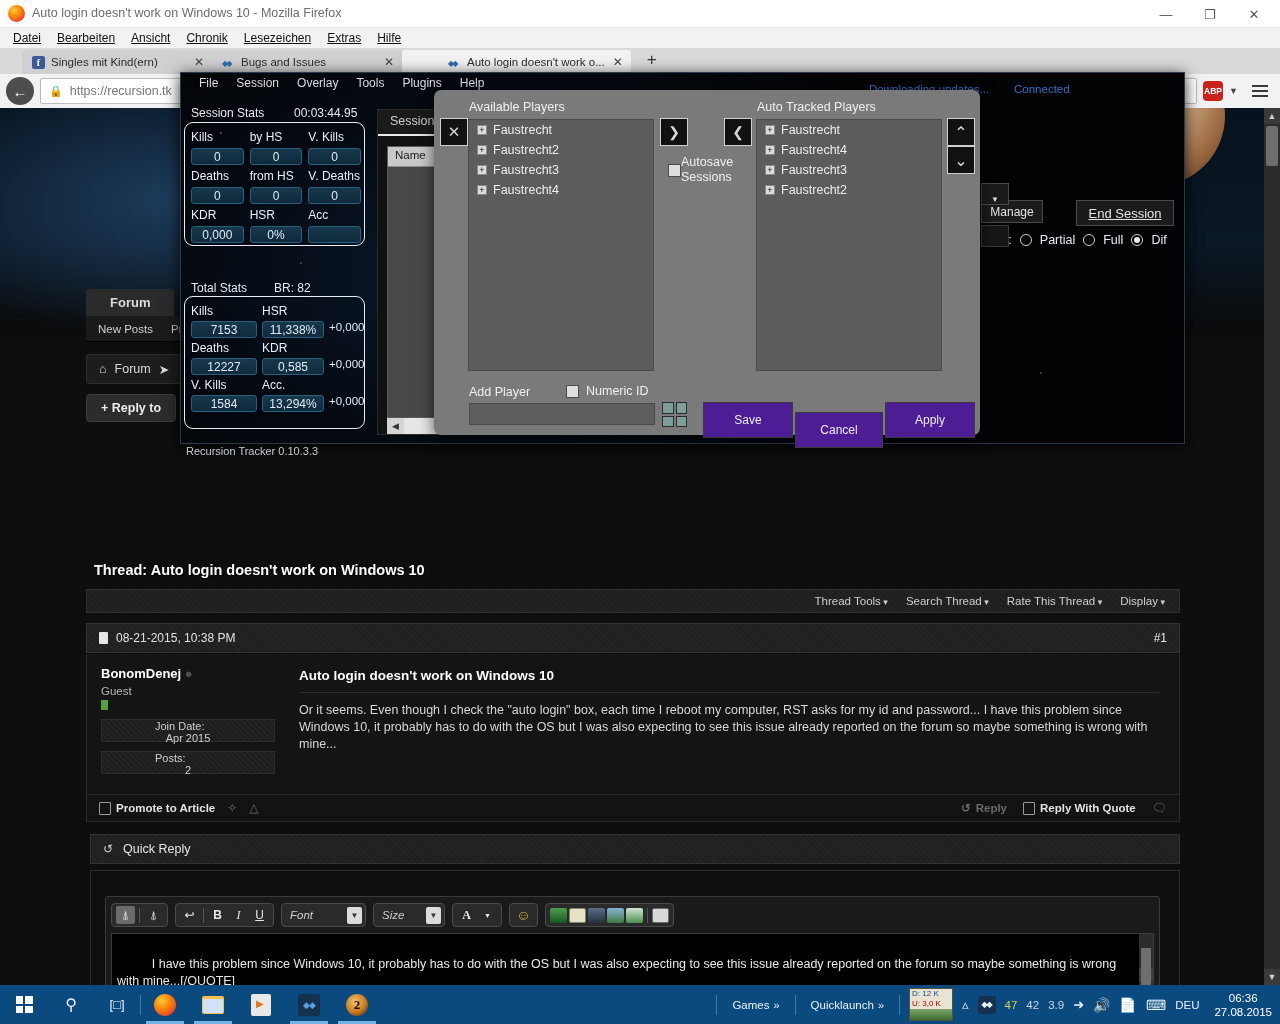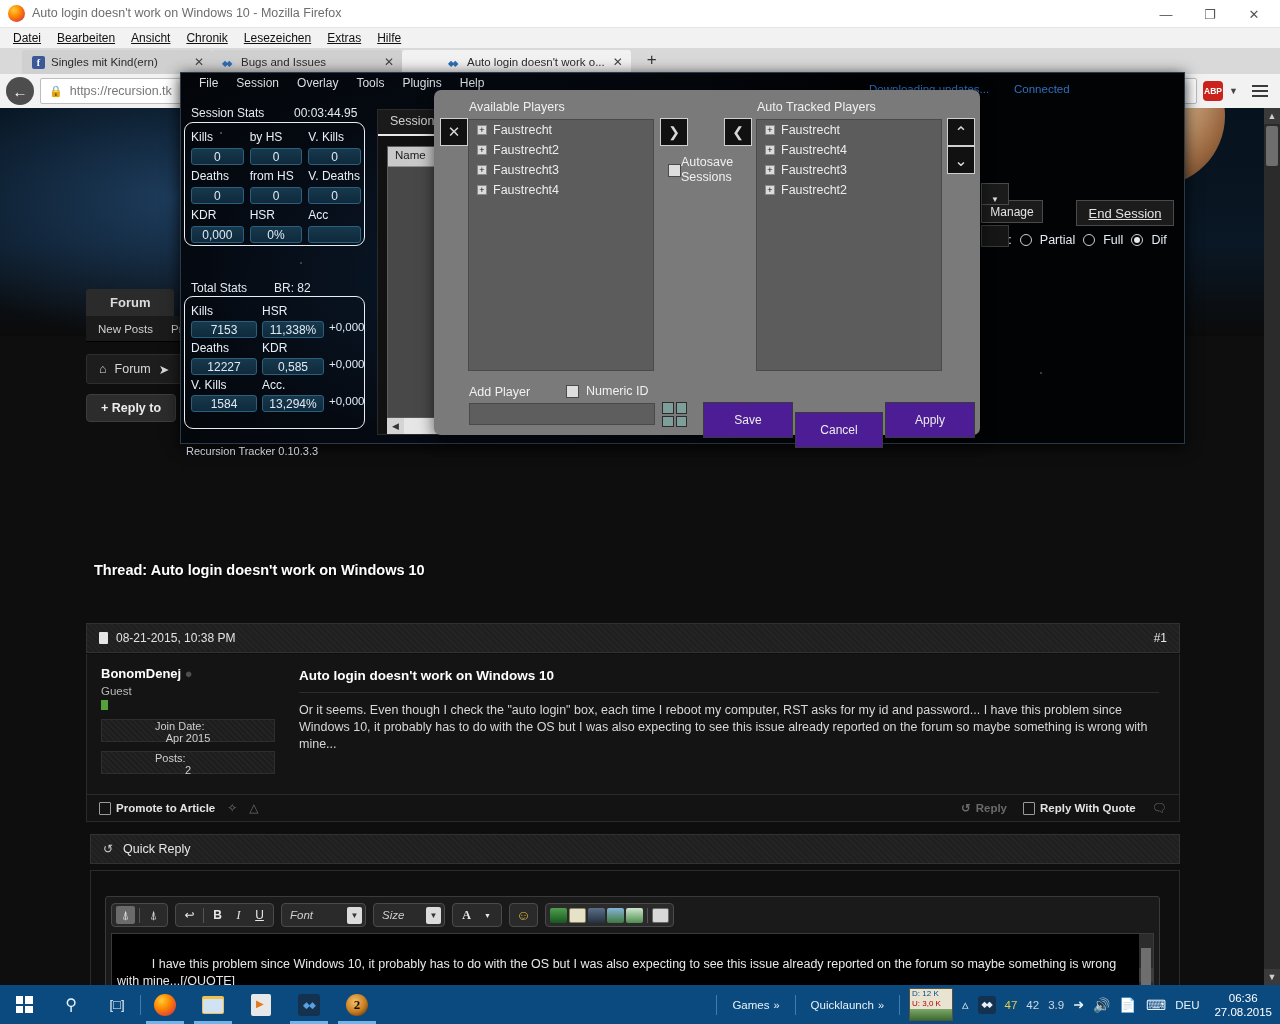--- a/index.html
+++ b/index.html
@@ -310,20 +310,26 @@
         <div class="breadcrumb-bar">
           <span>⌂</span>
           <span>Forum</span>
           <span>➤</span>
         </div>
         <div class="reply-btn">+ Reply to </div>
       </div>
 
       <div class="thread-title">Thread: Auto login doesn't work on Windows 10</div>
 
+      <div class="thread-toolbar">
+        <span class="dd">Thread Tools</span>
+        <span class="dd">Search Thread</span>
+        <span class="dd">Rate This Thread</span>
+        <span class="dd">Display</span>
+      </div>
 
       <div class="post-head">
         <span class="pg-ico"></span>
         <span class="ph-date">08-21-2015, 10:38 PM</span>
         <span class="ph-num">#1</span>
       </div>
 
       <div class="post-body">
         <div class="post-user">
           <div class="pu-name"><span>BonomDenej</span> <span class="pu-dot">●</span></div>

